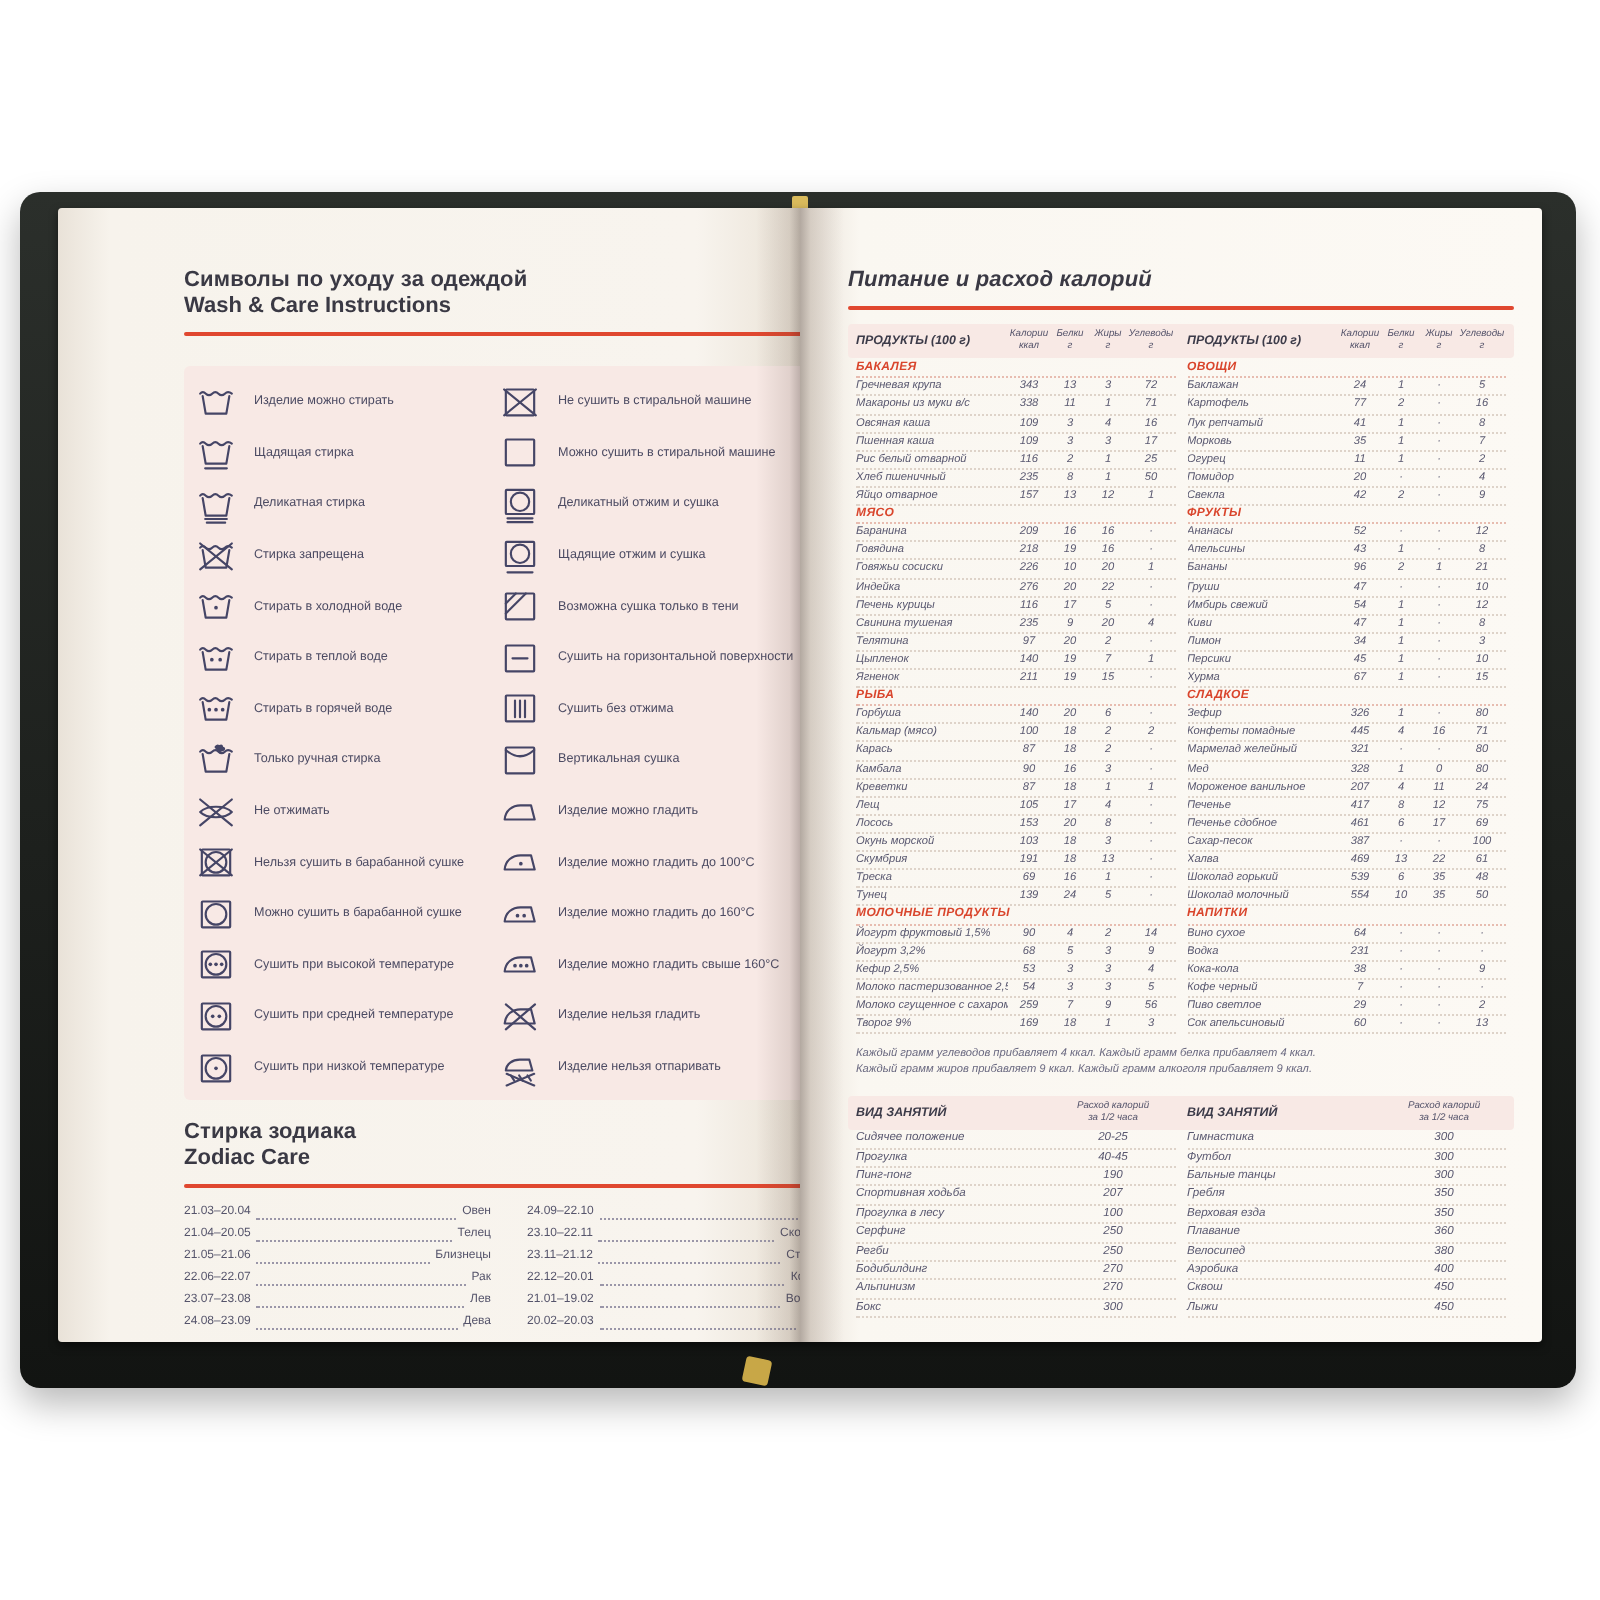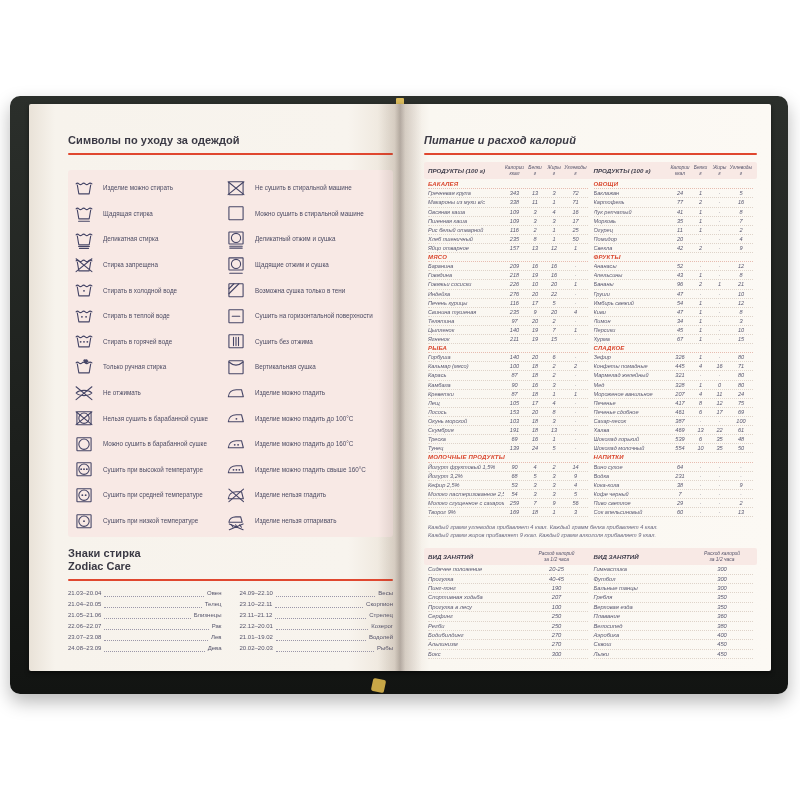--- a/index.html
+++ b/index.html
@@ -10,21 +10,21 @@
   .ribbon-top{position:absolute;left:386px;top:2px;width:8px;height:7px;background:#d9ba5c;border-radius:1px;}
   .ribbon-bottom{position:absolute;left:362px;top:583px;width:13px;height:13px;background:#c8a747;
     border-radius:2px;transform:rotate(12deg);}
   .spread{position:absolute;left:19px;right:17px;top:8px;bottom:23px;display:flex;border-radius:2px;
     box-shadow:0 2px 4px rgba(0,0,0,.5);}
   .page{position:relative;flex:1;overflow:hidden;}
   .page-left{background:linear-gradient(90deg,#e9e2d8 0%,#f7f3ec 7%,#f8f4ee 86%,#eae2d6 100%);border-radius:2px 0 0 2px;}
   .page-right{background:linear-gradient(90deg,#e8e0d6 0%,#faf7f1 8%,#fcf9f4 100%);border-radius:0 2px 2px 0;font-style:italic;}
   .gutter{position:absolute;left:50%;top:0;bottom:0;width:44px;transform:translateX(-50%);pointer-events:none;
     background:linear-gradient(90deg,rgba(80,60,50,0) 0%,rgba(80,60,50,.14) 38%,rgba(55,40,35,.30) 50%,rgba(80,60,50,.14) 62%,rgba(80,60,50,0) 100%);}
-  .inner-l{padding:30px 0 0 39px;width:325px;}
+  .inner-l{padding:30px 0 0 39px;width:325px;margin-left:24px;}
   .inner-r{padding:30px 0 0 24px;width:333px;}
   .h-ru{font-size:11px;line-height:13px;font-weight:bold;color:#3a3944;letter-spacing:.1px;}
   .h-en{font-size:11px;line-height:13px;font-weight:bold;color:#3a3944;}
   .rule{height:2px;background:#e0472f;margin-top:6px;border-radius:1px;}
   
   .care-panel{margin-top:15px;background:#f8e9e5;border-radius:3px;padding:5px 4px 4px 6px;display:flex;}
   .care-col{display:flex;flex-direction:column;}
   .care-col-1{width:152px;}
   .care-col-2{width:163px;}
   .care-row{display:flex;align-items:center;height:25.6px;gap:9px;}
@@ -60,20 +60,21 @@
 <body>
 
 <div class="book">
   <div class="ribbon-top"></div>
   <div class="ribbon-bottom"></div>
   <div class="spread">
 
     <div class="page page-left">
       <div class="inner-l">
         <div class="h-ru">Символы по уходу за одеждой</div>
+        <div class="h-en">Wash &amp; Care Instructions</div>
         <div class="rule"></div>
 
         <div class="care-panel">
           <div class="care-col care-col-1" id="care-col-1">
               <div class="care-row">
                 <span class="care-icon">
                   <svg viewBox="0 0 24 24" width="20" height="20" fill="none" stroke="#454566" stroke-width="1.3" stroke-linecap="round" stroke-linejoin="round">
                     <path d="M2.5 7 Q4 5.2 5.9 7 Q7.8 8.8 9.7 7 Q11.6 5.2 13.5 7 Q15.4 8.8 17.3 7 Q19.2 5.2 21.5 7"></path>
                     <path d="M4 8.5 L5.8 19 H18.2 L20 8.5"></path>
                   </svg>
@@ -343,21 +344,21 @@
                     <path d="M6.5 16.5 L8.5 19.5 M11.5 16.5 L13.5 19.5 M16.5 16.5 L18.5 19.5"></path>
                     <path d="M4 15.5 L20.5 22.5 M4 22.5 L20.5 15.5"></path>
                   </svg>
                 </span>
                 <span class="care-label">Изделие нельзя отпаривать</span>
               </div>
             </div>
         </div>
 
         <div class="zodiac">
-          <div class="h-ru">Знаки стирка</div>
+          <div class="h-ru">Стирка зодиака</div>
           <div class="h-en">Zodiac Care</div>
           <div class="rule"></div>
           <div class="z-cols">
             <div class="z-col" id="zodiac-col-1">
                 <div class="z-row">
                   <span class="z-dates">21.03–20.04</span>
                   <span class="z-leader"></span>
                   <span class="z-sign">Овен</span>
                 </div>
                 <div class="z-row">

